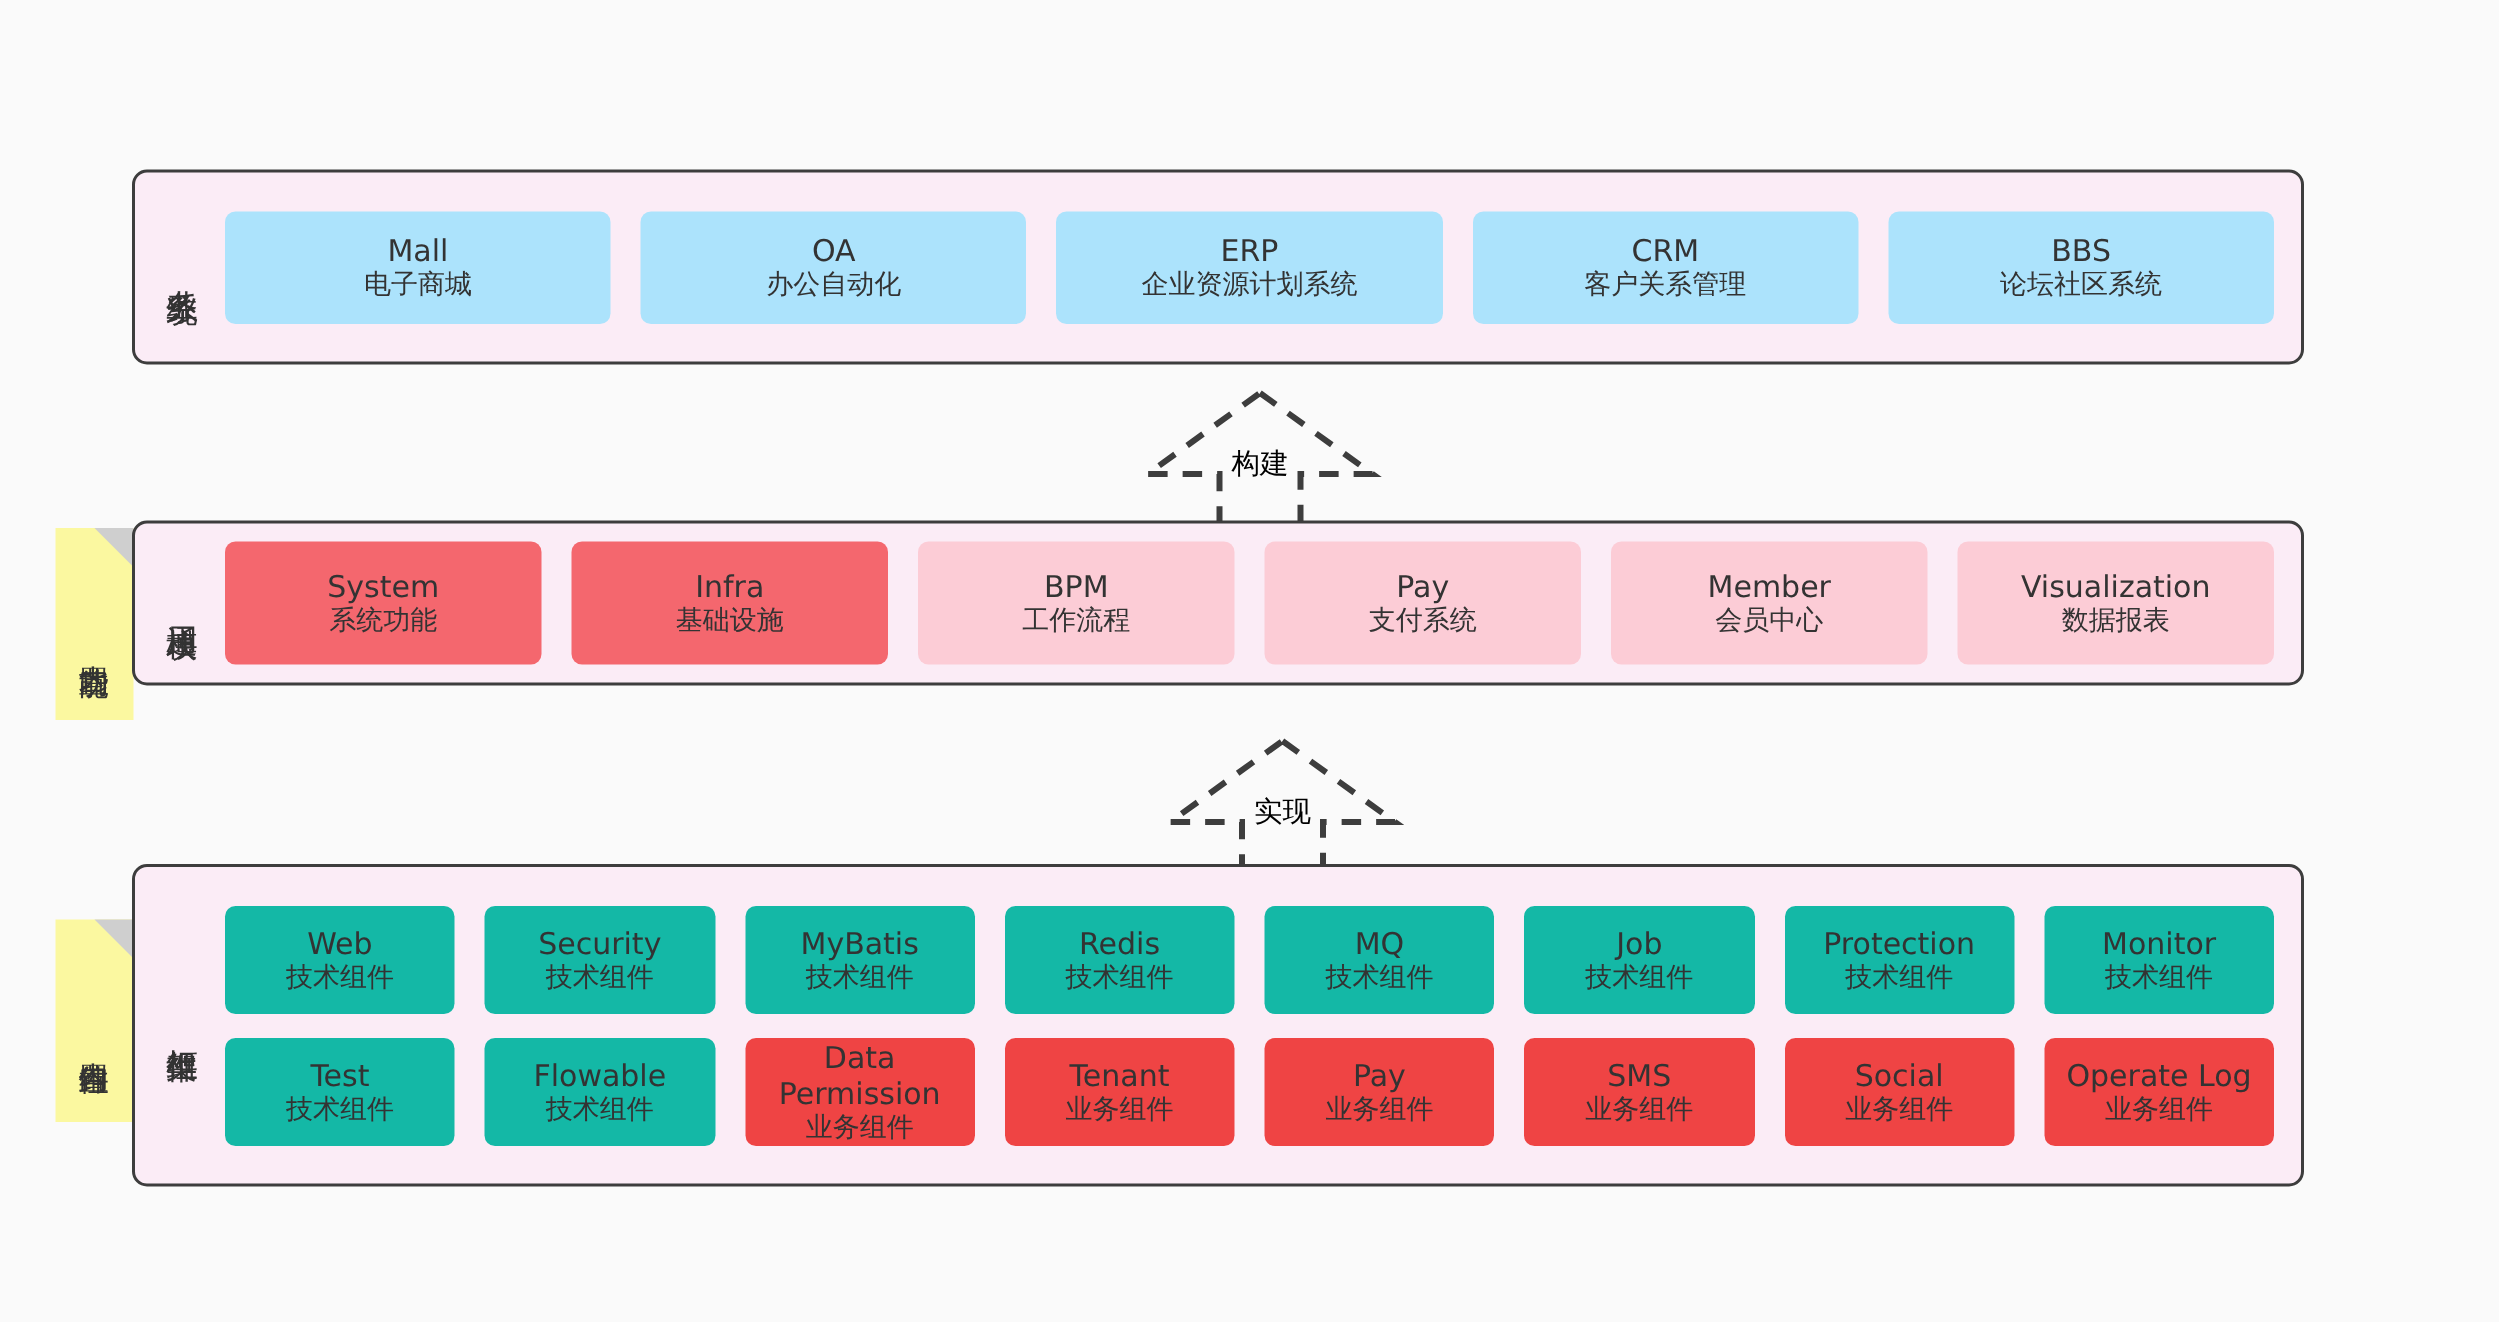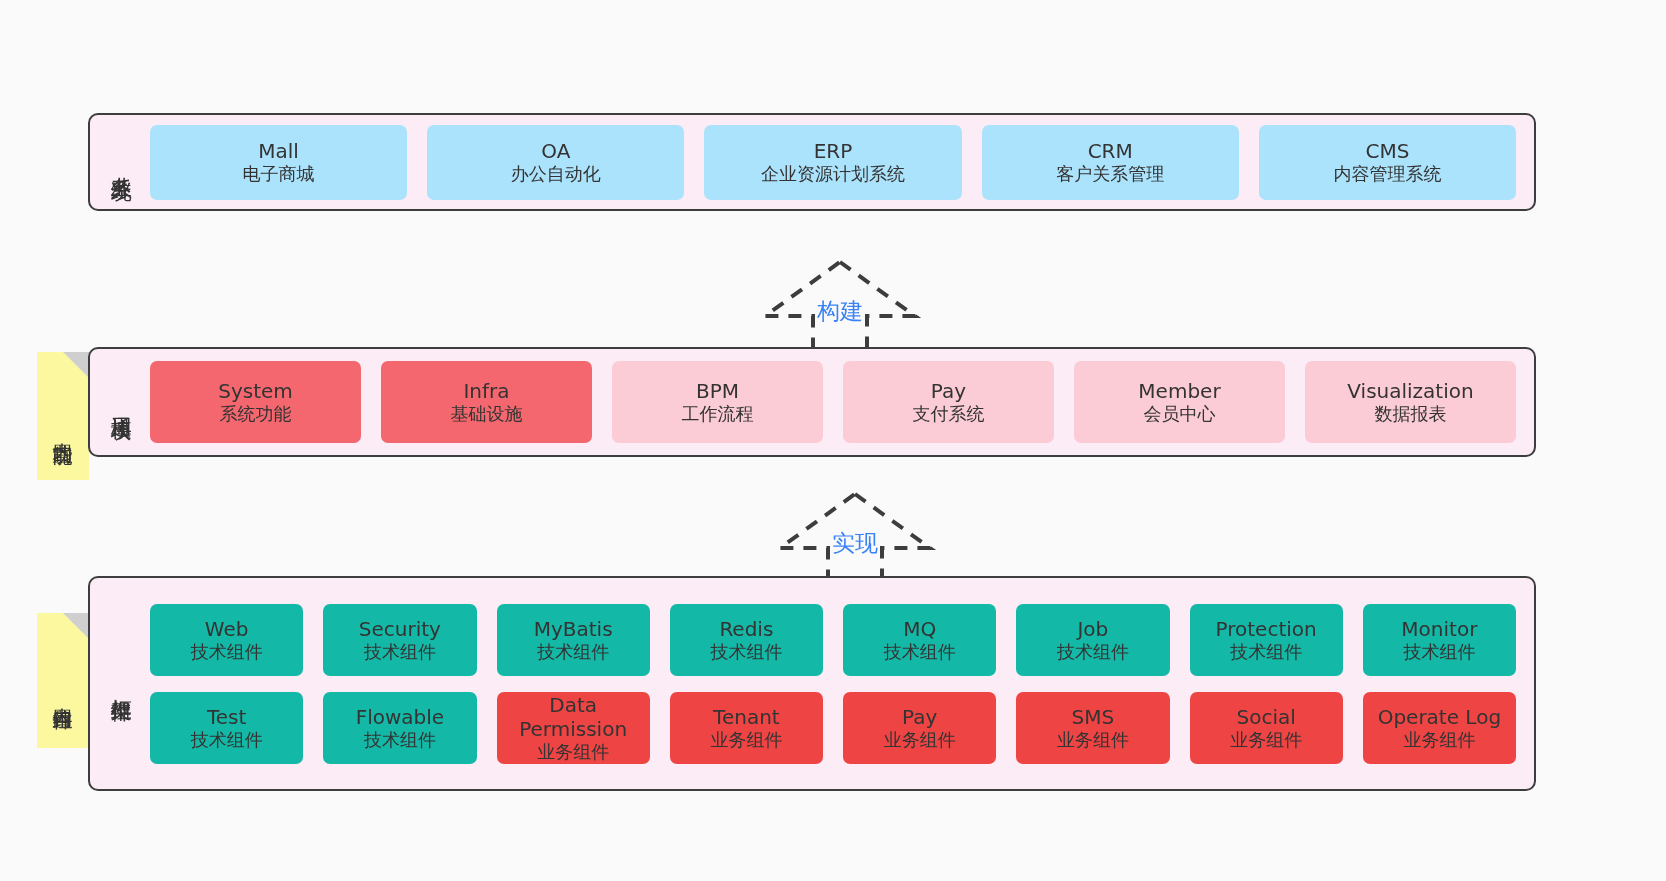--- a/index.html
+++ b/index.html
@@ -118,33 +118,33 @@
   }
   .uml-arrow svg {
     position: absolute;
     inset: 0;
   }
   .uml-arrow .alabel {
     position: absolute;
     left: 50%;
     transform: translateX(-50%);
     top: 38px;
-    font-size: 23px;
-    color: #3b82f6;
+    font-size: 19px;
+    color: #000000;
     background: #fafafa;
     padding: 0 2px;
     white-space: nowrap;
   }
 </style>
 </head>
 <body>
 
 <div class="canvas">
 
-  <div class="layer h-business" style="left:88px; top:113px; width:1448px; height:98px;">
+  <div class="layer h-business" style="left:88px; top:113px; width:1448px; height:130px;">
     <div class="layer-title">业务系统</div>
     <div class="layer-body">
       <div class="row">
 
         <div class="card c-blue">
           <span class="t1">Mall</span>
           <span class="t2">电子商城</span>
         </div>
 
         <div class="card c-blue">
@@ -155,25 +155,25 @@
         <div class="card c-blue">
           <span class="t1">ERP</span>
           <span class="t2">企业资源计划系统</span>
         </div>
 
         <div class="card c-blue">
           <span class="t1">CRM</span>
           <span class="t2">客户关系管理</span>
         </div>
 
-        <div class="card c-blue">
-          <span class="t1">CMS</span>
-          <span class="t2">内容管理系统</span>
-        </div>
-
+
+        <div class="card c-blue">
+          <span class="t1">BBS</span>
+          <span class="t2">论坛社区系统</span>
+        </div>
 
       </div>
     </div>
   </div>
 
   <div class="uml-arrow" style="left:755px; top:258px;">
     <svg viewBox="0 0 170 95" width="170" height="95">
       <path d="M85 4 L160 58 L112 58 L112 93 L58 93 L58 58 L10 58 Z" fill="none" stroke="#3d3d3d" stroke-width="4" stroke-dasharray="13,10" stroke-linejoin="miter"></path>
     </svg>
     <span class="alabel">构建</span>

